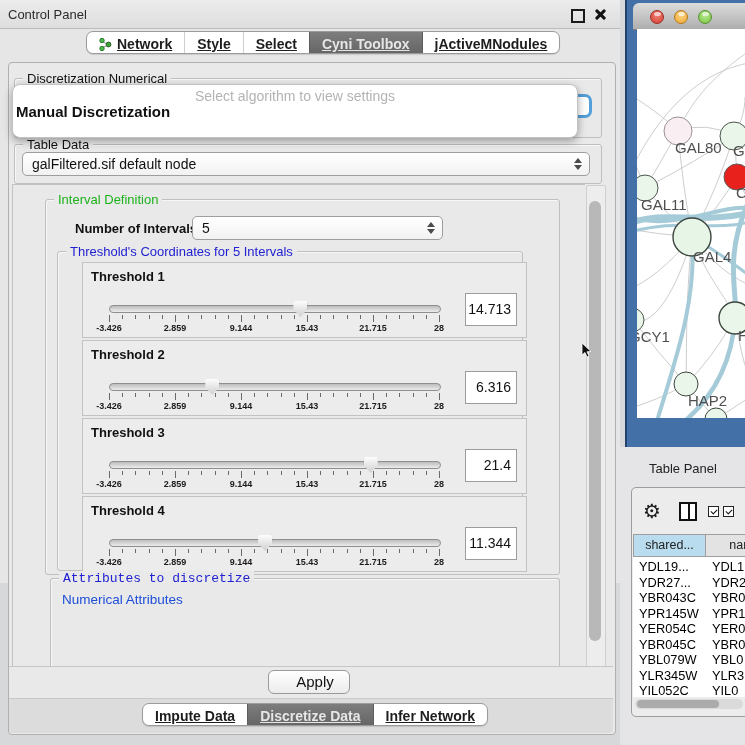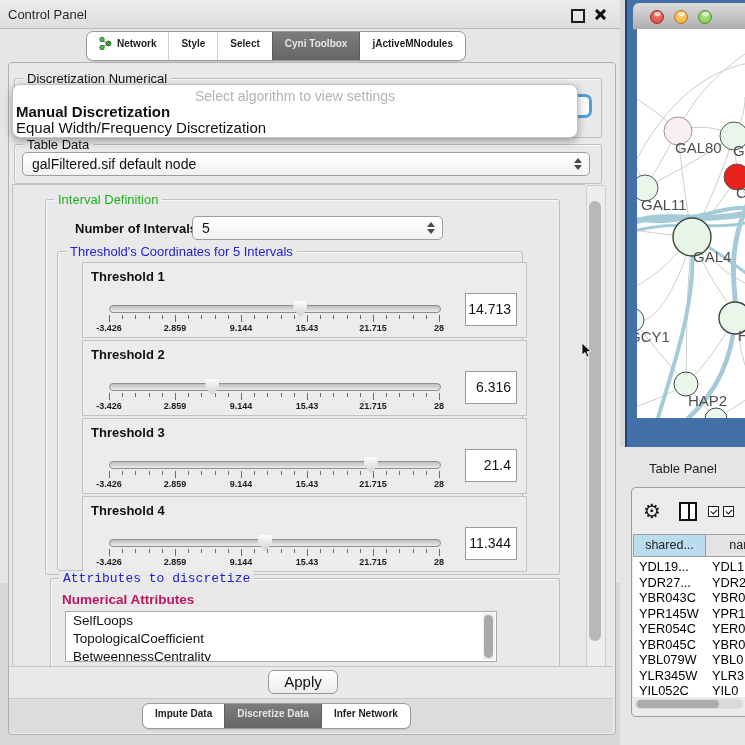--- a/index.html
+++ b/index.html
@@ -12,21 +12,21 @@
   #cp-titlebar{left:0;top:0;width:620px;height:28px;background:linear-gradient(#ececec,#dedede);border-bottom:1px solid #bcbcbc;}
   #cp-title{left:8px;top:7px;font-size:13px;color:#2b2b2b;}
   .float-ico{left:571px;top:9px;width:10px;height:10px;border:2px solid #1a1a1a;background:transparent;}
   .close-ico{left:594px;top:8px;width:13px;height:13px;}
   .close-ico i{position:absolute;left:5px;top:0;width:3px;height:13px;background:#111;border-radius:1px;}
   .close-ico i:first-child{transform:rotate(45deg);}
   .close-ico i:last-child{transform:rotate(-45deg);}
 
   
   .seg{display:inline-flex;background:#fff;border:1px solid #9b9b9b;border-radius:7px;overflow:hidden;box-shadow:0 1px 1px rgba(0,0,0,0.12);}
-  .seg .sg{padding:4px 12px 9px;font-size:10px;font-weight:600;color:#1d1d1d;white-space:nowrap;position:relative;display:flex;align-items:center;gap:5px;}
+  .seg .sg{padding:4px 12px 1px;font-size:14px;font-weight:600;color:#1d1d1d;white-space:nowrap;position:relative;display:flex;align-items:center;gap:5px;text-decoration:underline;}
   .seg .sg + .sg{border-left:1px solid #cfcfcf;}
   .seg .sg.sel{background:linear-gradient(#7d7d7d,#666);color:#e6e6e6;border-left:1px solid #5e5e5e;justify-content:flex-end;}
   .seg .sg.sel + .sg{border-left:1px solid #5e5e5e;}
 
   
   #cp-content{left:8px;top:62px;width:606px;height:671px;background:#e9e9e9;border:1px solid #b0b0b0;border-radius:4px;}
   .group{position:absolute;border:1px solid #bfbfbf;border-radius:3px;box-shadow:inset 1px 1px 0 rgba(255,255,255,.65);}
   .gtitle{position:absolute;top:-8px;left:8px;background:#e9e9e9;padding:0 4px;font-size:13px;line-height:15px;white-space:nowrap;}
 
   
@@ -151,21 +151,20 @@
 
     <div class="group" style="left:14px;top:78px;width:586px;height:58px;">
       <span class="gtitle" style="color:#111;">Discretization Numerical</span>
     </div>
 
     <div id="combo-fragment" class="abs"></div>
 
     <div id="popup" class="abs">
       <div class="prompt">Select algorithm to view settings</div>
       <div class="opt b">Manual Discretization</div>
-      <div class="opt">Equal Width/Frequency Discretization</div>
     </div>
 
     <div class="group" style="left:14px;top:144px;width:586px;height:38px;">
       <span class="gtitle" style="color:#111;">Table Data</span>
     </div>
     <div class="combo" style="left:22px;top:152px;width:568px;height:24px;">
       <span class="cval">galFiltered.sif default node</span>
       <span class="stepper">
           <span class="up"></span>
           <span class="dn"></span>
@@ -362,36 +361,28 @@
             <span style="left: 80%;">21.715</span>
             <span style="left: 100%;">28</span>
           </div>
         <div class="valbox">11.344</div>
       </div>
     </div>
 
     <div class="group" style="left:50px;top:578px;width:508px;height:90px;border-bottom:none;border-radius:3px 3px 0 0;">
       <span class="gtitle" style="color:#2121d2;font-family:Liberation Mono, monospace;">Attributes to discretize</span>
     </div>
-    <div class="abs" style="left:62px;top:592px;font-size:13.5px;font-weight:bold;color:#be185d;">Numerical Attributes</div>
-    <div id="attrlist" class="abs">
-      <div class="li">SelfLoops</div>
-      <div class="li">TopologicalCoefficient</div>
-      <div class="li">BetweennessCentrality</div>
-      <div id="attrlist-sb">
-          <i></i>
-        </div>
-    </div>
+    <div class="abs" style="left:62px;top:592px;font-size:13.5px;font-weight:normal;color:#1d4ed8;">Numerical Attributes</div>
 
     <div id="vsb" class="abs">
         <i></i>
       </div>
 
     <div id="applyrow" class="abs"></div>
-    <div class="button" style="left:268px;top:670px;width:68px;height:22px;line-height:22px;">Apply</div>
+    <div class="button" style="left:268px;top:670px;width:68px;height:22px;line-height:22px;padding-left:12px;">Apply</div>
 
     <div id="bottomstrip" class="abs"></div>
     <div class="abs seg" style="left:142px;top:703px;">
       <div class="sg">
           <span>Impute Data</span>
         </div>
       <div class="sg sel">
           <span>Discretize Data</span>
         </div>
       <div class="sg">

